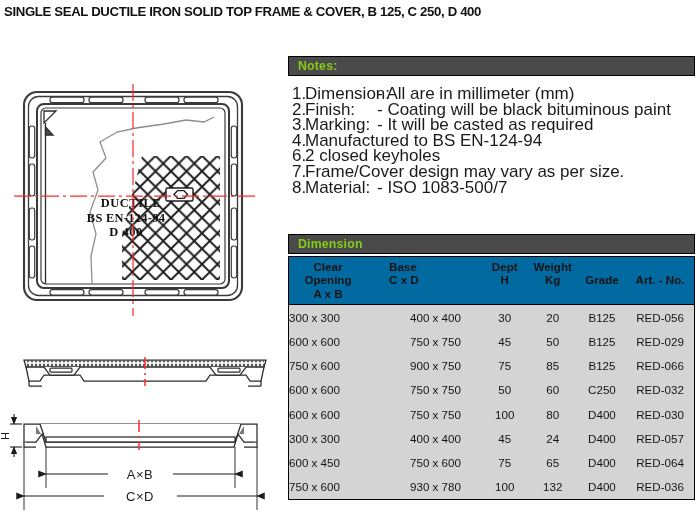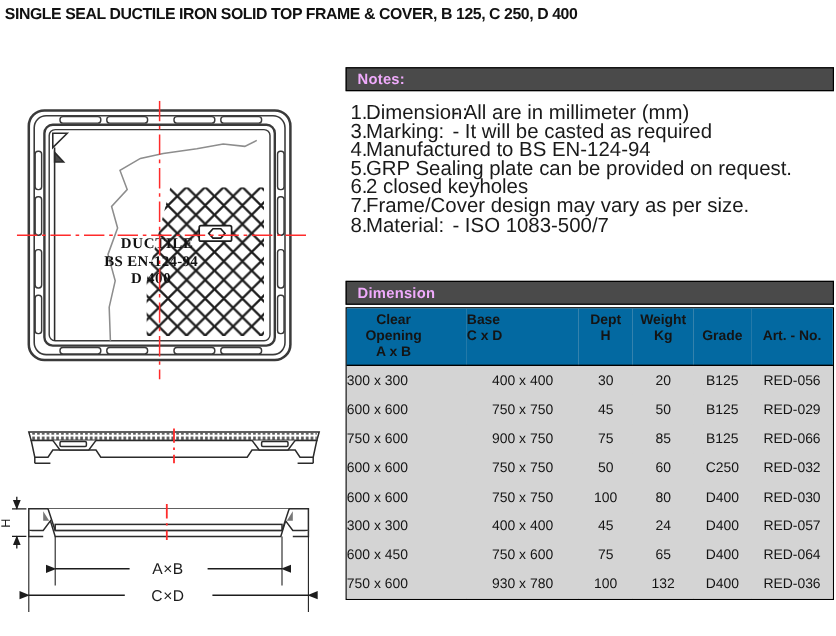--- a/index.html
+++ b/index.html
@@ -67,21 +67,21 @@
     background: #4a4a4a;
     border: 1px solid #000000;
     box-sizing: border-box;
   }
   .band-text {
     position: absolute;
     left: 9px;
     top: 2px;
     font-size: 12.3px;
     font-weight: bold;
-    color: #f0abfc;
+    color: #84cc16;
     letter-spacing: 0.2px;
   }
   #notes-band { top: 56px; }
   #dim-band   { top: 234px; }
 
   
   #notes-list {
     position: absolute;
     left: 4px;
     top: 86px;
@@ -304,23 +304,23 @@
 </div>
 
 <div id="right-col">
 
   <div class="band" id="notes-band">
     <span class="band-text">Notes:</span>
   </div>
 
   <div id="notes-list">
       <div class="note-row"><span class="note-num">1.</span><span class="note-label">Dimension:</span><span class="note-val">- All are in millimeter (mm)</span></div>
+      <div class="note-row"><span class="note-num">2.</span><span class="note-label">Finish:</span><span class="note-val">- Coating will be black bituminous paint</span></div>
       <div class="note-row"><span class="note-num">3.</span><span class="note-label">Marking:</span><span class="note-val">- It will be casted as required</span></div>
       <div class="note-row"><span class="note-num">4.</span><span class="note-full">Manufactured to BS EN-124-94</span></div>
-      <div class="note-row"><span class="note-num">5.</span><span class="note-full">GRP Sealing plate can be provided on request.</span></div>
       <div class="note-row"><span class="note-num">6.</span><span class="note-full">2 closed keyholes</span></div>
       <div class="note-row"><span class="note-num">7.</span><span class="note-full">Frame/Cover design may vary as per size.</span></div>
       <div class="note-row"><span class="note-num">8.</span><span class="note-label">Material:</span><span class="note-val">- ISO 1083-500/7</span></div>
     </div>
 
   <div class="band" id="dim-band">
     <span class="band-text">Dimension</span>
   </div>
 
   <div id="dim-table">

